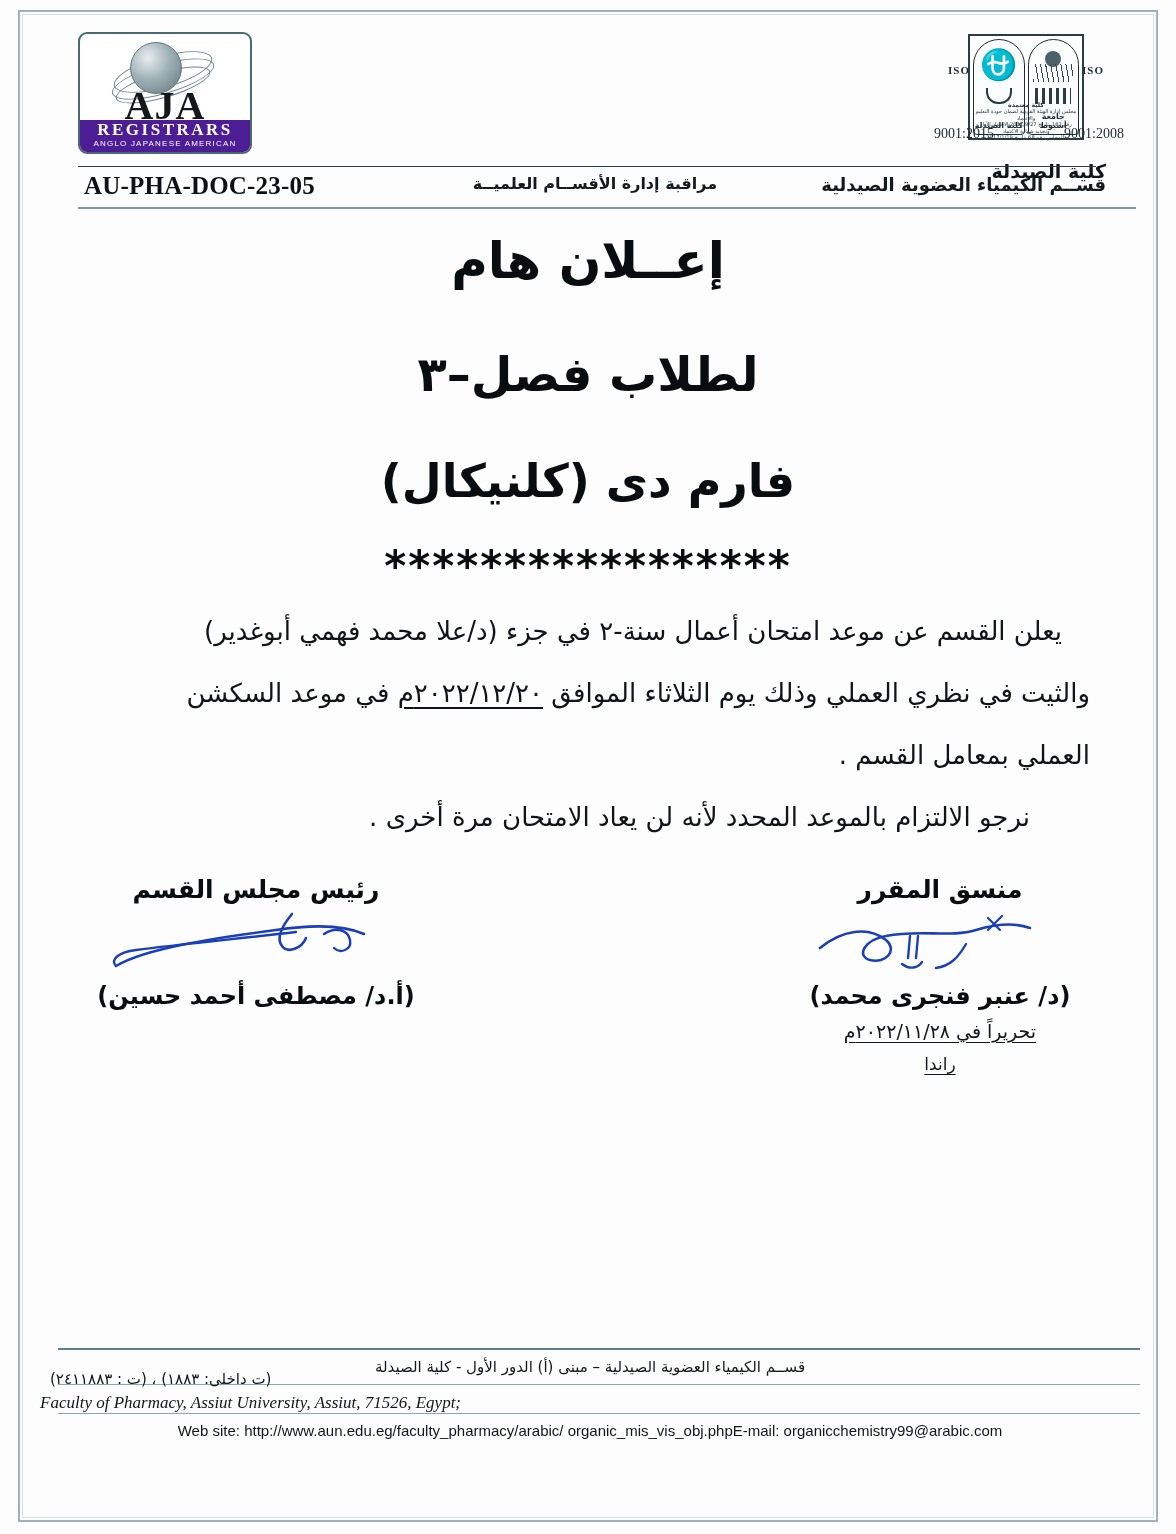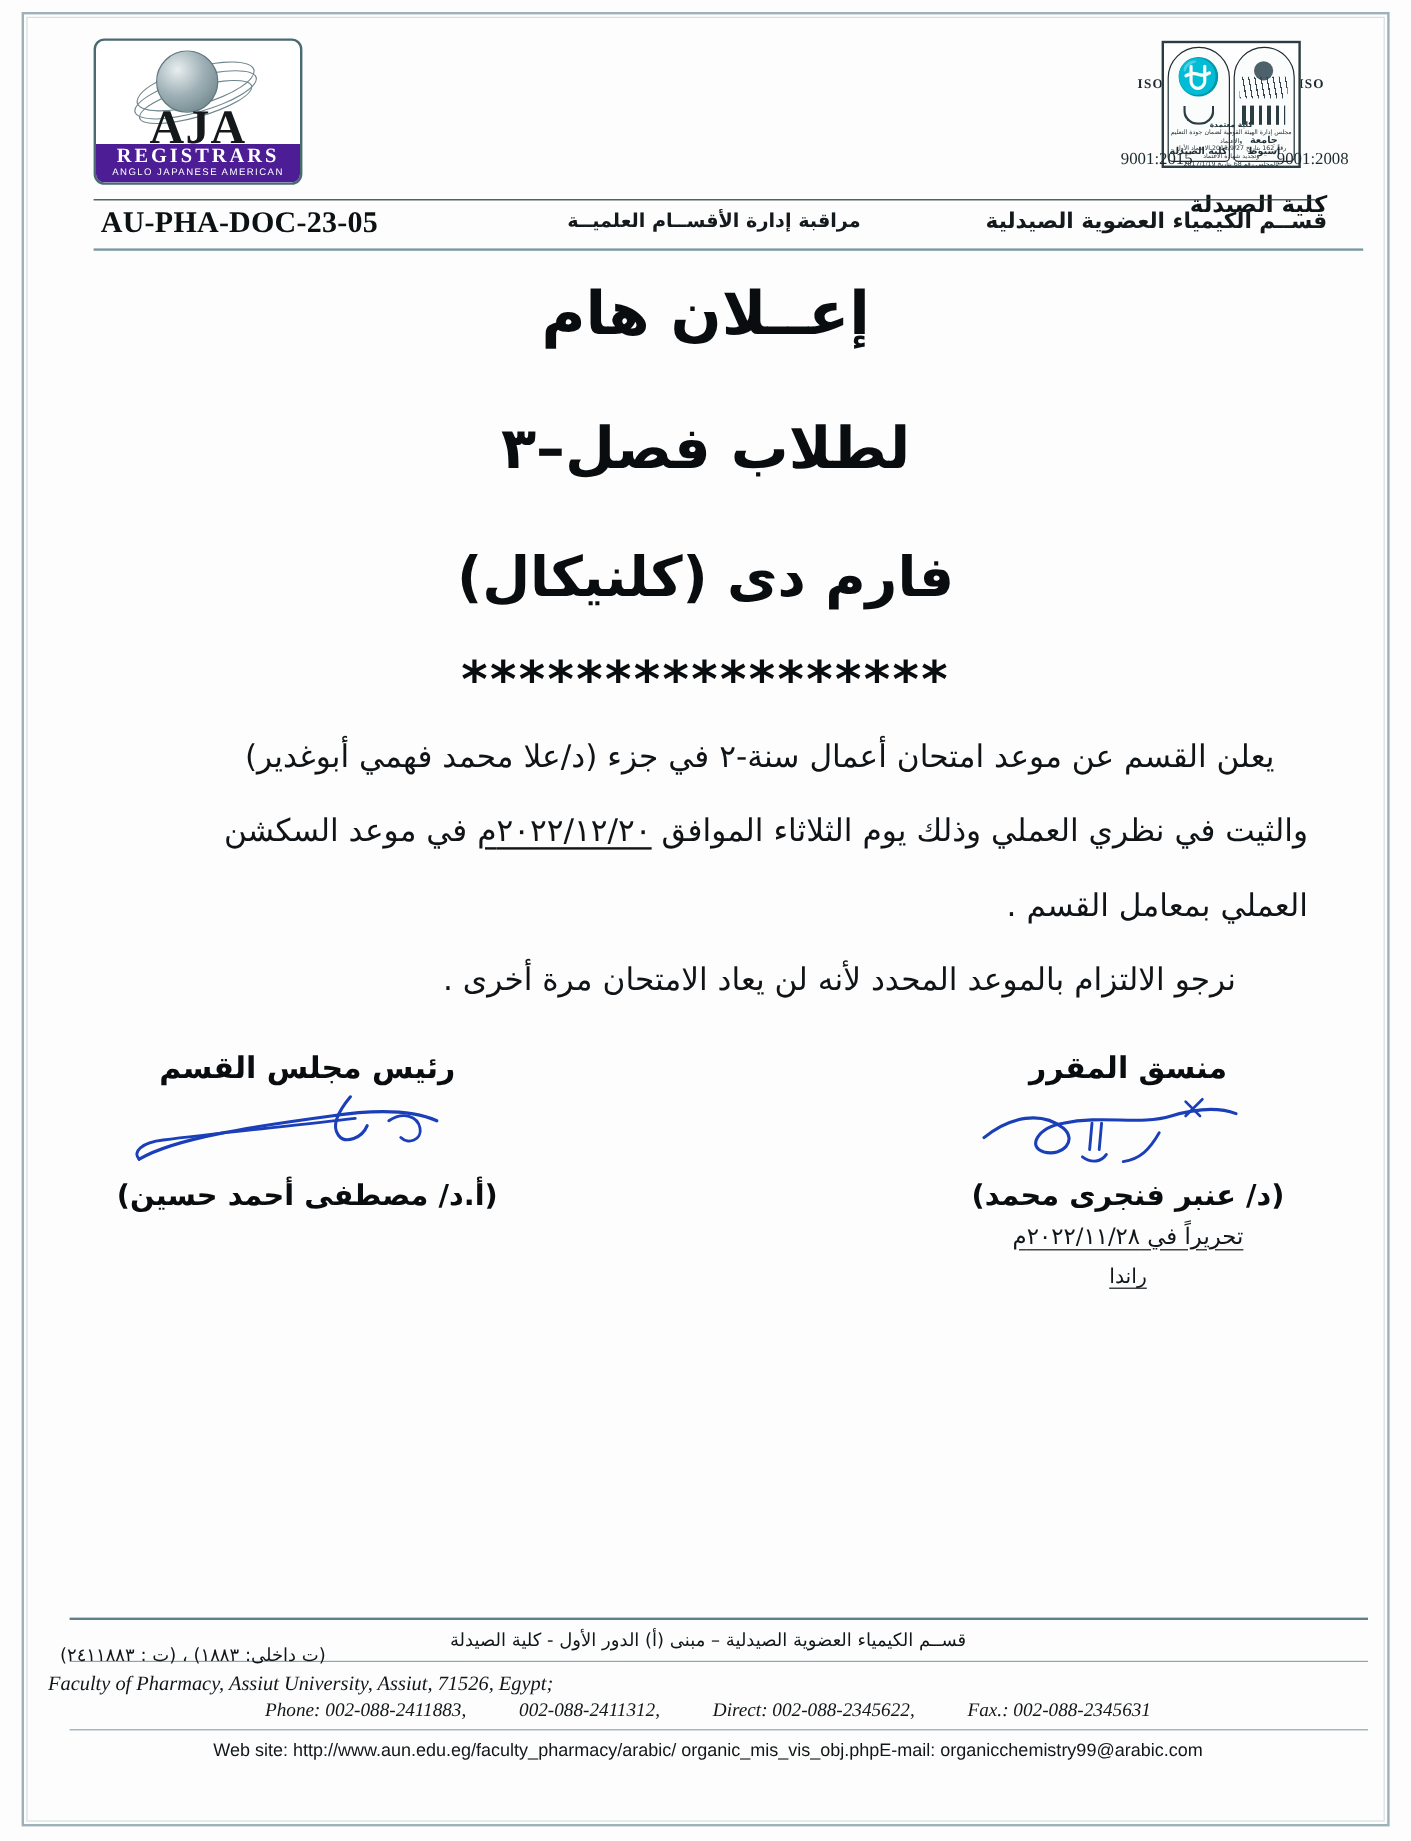--- a/index.html
+++ b/index.html
@@ -539,26 +539,20 @@
   </div>
 
   <div class="footer">
     <div class="f-rule"></div>
     <div class="f-ar-row">
       <div class="f-ar-main">قســم الكيمياء العضوية الصيدلية – مبنى (أ) الدور الأول  -  كلية الصيدلة</div>
       <div class="f-ar-tel">(ت داخلى: ١٨٨٣) ، (ت : ٢٤١١٨٨٣)</div>
     </div>
     <div class="f-rule thin"></div>
     <div class="f-en">Faculty of Pharmacy, Assiut University, Assiut, 71526, Egypt;</div>
-    <div class="f-phones">
-      <span>Phone: 002-088-2411883,</span>
-      <span>002-088-2411312,</span>
-      <span>Direct: 002-088-2345622,</span>
-      <span>Fax.: 002-088-2345631</span>
-    </div>
     <div class="f-rule thin"></div>
     <div class="f-web">
       <span>Web site: http://www.aun.edu.eg/faculty_pharmacy/arabic/ organic_mis_vis_obj.php</span>
       <span>E-mail: organicchemistry99@arabic.com</span>
     </div>
   </div>
 
 </div>
 
 </body></html>

